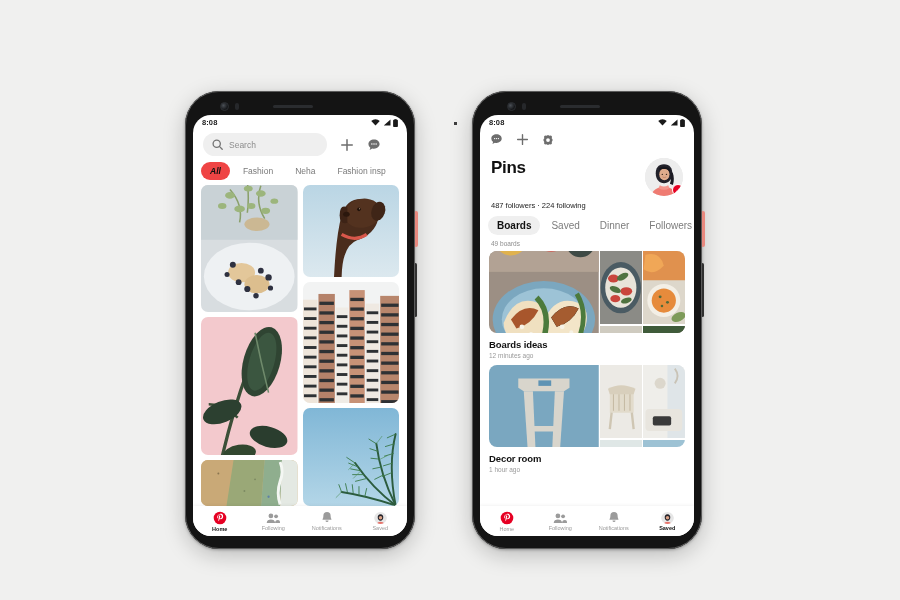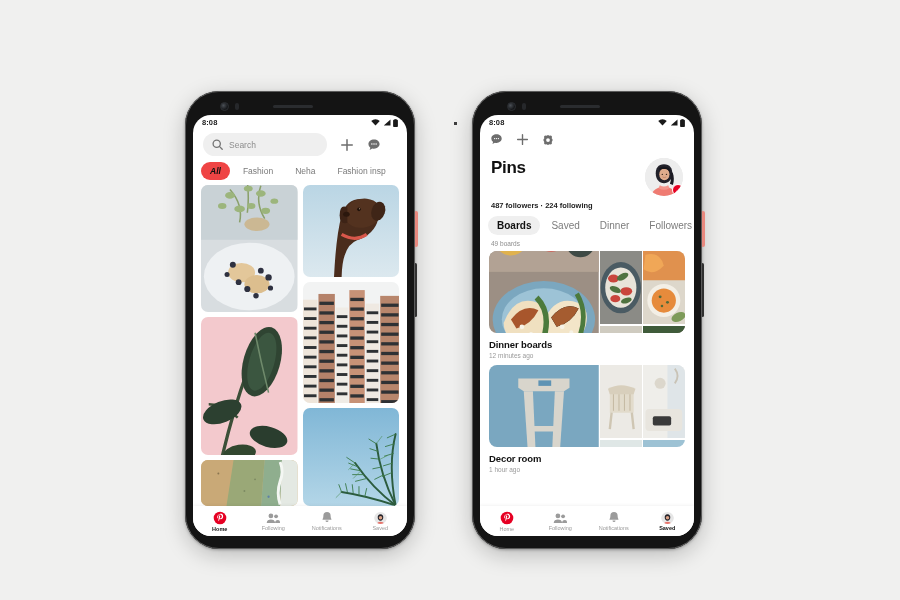--- a/index.html
+++ b/index.html
@@ -125,21 +125,21 @@
     position: relative; width: 38px; height: 38px; border-radius: 50%;
     overflow: hidden; background: #e9e9e9; flex: 0 0 auto;
   }
   .verif {
     position: absolute; right: -1px; bottom: 0px;
     width: 12px; height: 12px; border-radius: 50%;
     background: #e60023; border: 1.5px solid #fff;
     display: flex; align-items: center; justify-content: center;
     color: #fff; font-size: 7px; line-height: 1;
   }
-  .stats { font-size: 7.5px; font-weight: bold; color: #222; padding: 5px 11px 0 11px; }
+  .stats { font-size: 7.5px; font-weight: normal; color: #222; padding: 5px 11px 0 11px; }
   .ptabs {
     display: flex; align-items: center; gap: 2px;
     padding: 6px 8px 0 8px;
   }
   .ptab { font-size: 10px; color: #7c7c7c; padding: 4px 9px; border-radius: 11px; }
   .ptab.active { background: #efefef; color: #111; font-weight: bold; }
   .bcount { font-size: 6.5px; color: #8d8d8d; padding: 5px 11px 4px 11px; }
 
   .boards { flex: 1; overflow: hidden; padding: 0 9px; }
   .board { margin-bottom: 6px; }
@@ -640,21 +640,21 @@
                   </g>
                   <g fill="#87a45e">
                       <ellipse cx="6" cy="8" rx="4" ry="2" transform="rotate(-22 6 8)"></ellipse>
                       <ellipse cx="16" cy="10" rx="4.4" ry="2" transform="rotate(18 16 10)"></ellipse>
                     </g>
                 </svg>
               </div>
             </div>
           </div>
         </div>
-        <div class="btitle">Dinner boards</div>
+        <div class="btitle">Boards ideas</div>
         <div class="bmeta">12 minutes ago</div>
       </div>
 
       <div class="board">
         <div class="collage">
           <div class="big">
             <svg width="100%" height="100%" viewBox="0 0 60 82" preserveAspectRatio="xMidYMid slice">
               <rect width="60" height="82" fill="#7aa7c0"></rect>
               <g fill="#d8d5cc">
                 <path d="M16 26 h28 v5 l-3 2 h-22 l-3 -2Z"></path>

